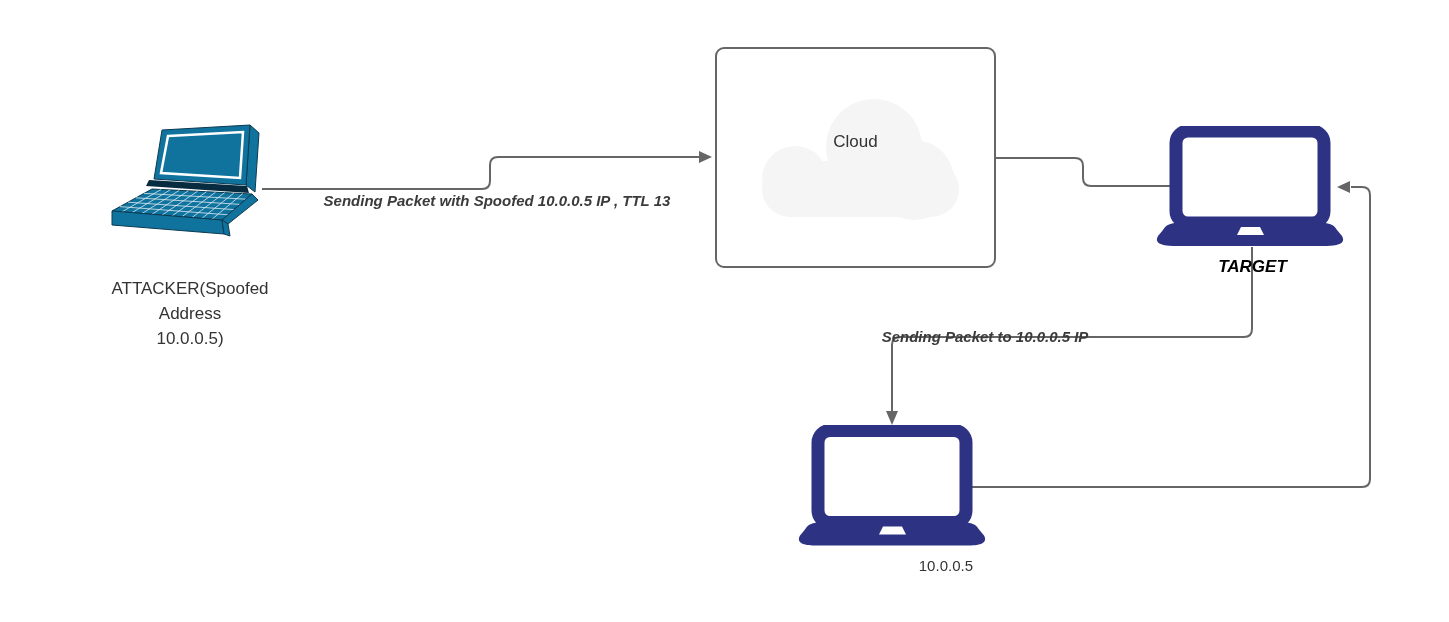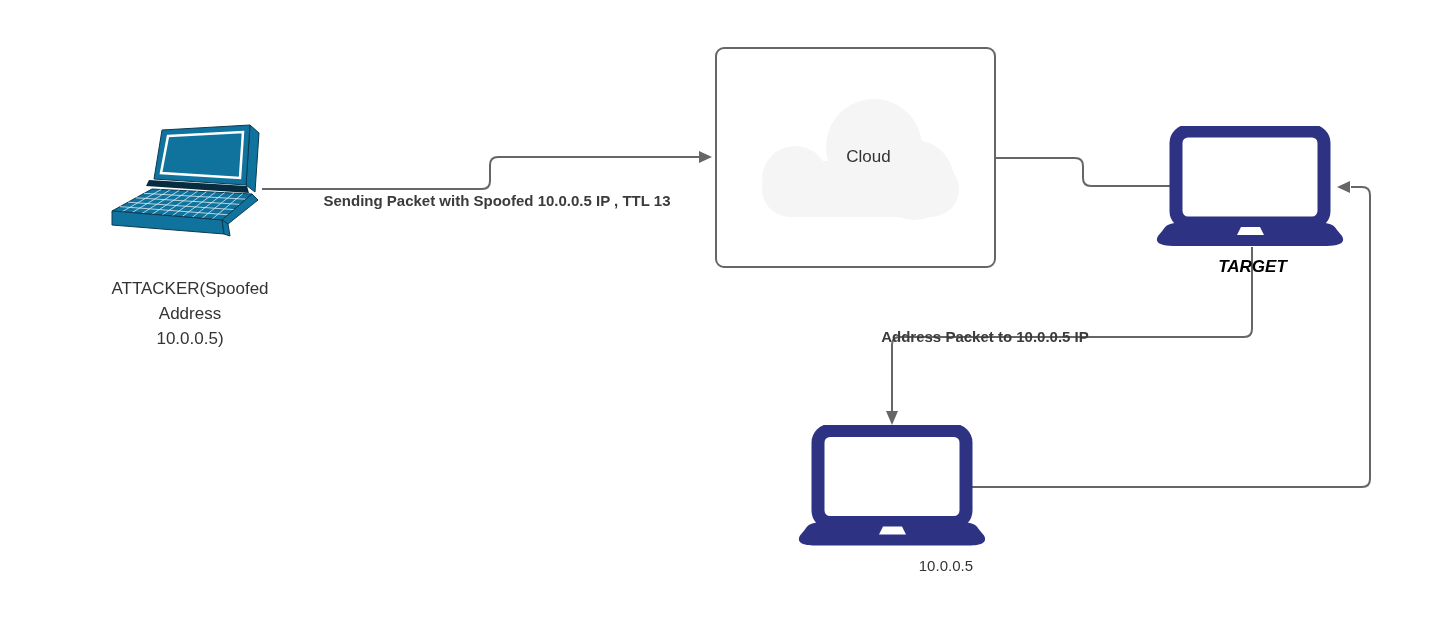--- a/index.html
+++ b/index.html
@@ -24,44 +24,44 @@
     left: 715px; top: 47px;
     width: 281px; height: 221px;
     box-sizing: border-box;
     background: #ffffff;
     border: 2px solid #666666;
     border-radius: 9px;
   }
   .cloud-box svg { position: absolute; left: 0; top: 0; }
   .cloud-label {
     position: absolute;
-    left: 0; top: 98px; width: 100%;
+    left: 0; top: 83px; width: 100%;
     text-align: center;
     font-size: 17px;
     color: #333333;
-    padding-left: 13px;
   }
 
   
   .node-label {
     position: absolute;
     text-align: center;
     color: #333333;
     font-size: 17px;
     line-height: 25px;
     white-space: pre-line;
     margin-top: 24px;
   }
   .edge-label {
     position: absolute;
     text-align: center;
     font-weight: bold;
     font-size: 15px;
     color: #3b3b3b;
     line-height: 18px;
+    font-style: italic;
   }
   .target-label {
     position: absolute;
     text-align: center;
     font-size: 17px;
     font-weight: bold;
     font-style: italic;
     color: #000000;
     line-height: 18px;
   }
@@ -160,16 +160,16 @@
     <svg class="navy" width="194" height="123" viewBox="0 0 194 122" xmlns="http://www.w3.org/2000/svg">
       <rect x="23" y="5" width="148" height="92" rx="12" fill="#ffffff" stroke="currentColor" stroke-width="13"></rect>
       <path d="M24 97 H170 C177 97 181 99 184 104 L189 110 C193 117 186 120 174 120 H20 C8 120 1 117 5 110 L10 104 C13 99 17 97 24 97 Z" fill="currentColor"></path>
       <polygon points="88,101 107,101 111,109 84,109" fill="#ffffff"></polygon>
     </svg>
   </div>
   <div class="host-label" style="left:813px; top:557px; width:160px;">10.0.0.5</div>
 
   <div class="edge-label" style="left:277px; top:192px; width:440px;">Sending Packet with Spoofed 10.0.0.5 IP , TTL 13</div>
 
-  <div class="edge-label" style="left:845px; top:328px; width:280px;">Address Packet to 10.0.0.5 IP</div>
+  <div class="edge-label" style="left:845px; top:328px; width:280px;">Sending Packet to 10.0.0.5 IP</div>
 
 
 </div>
 
 </body></html>

